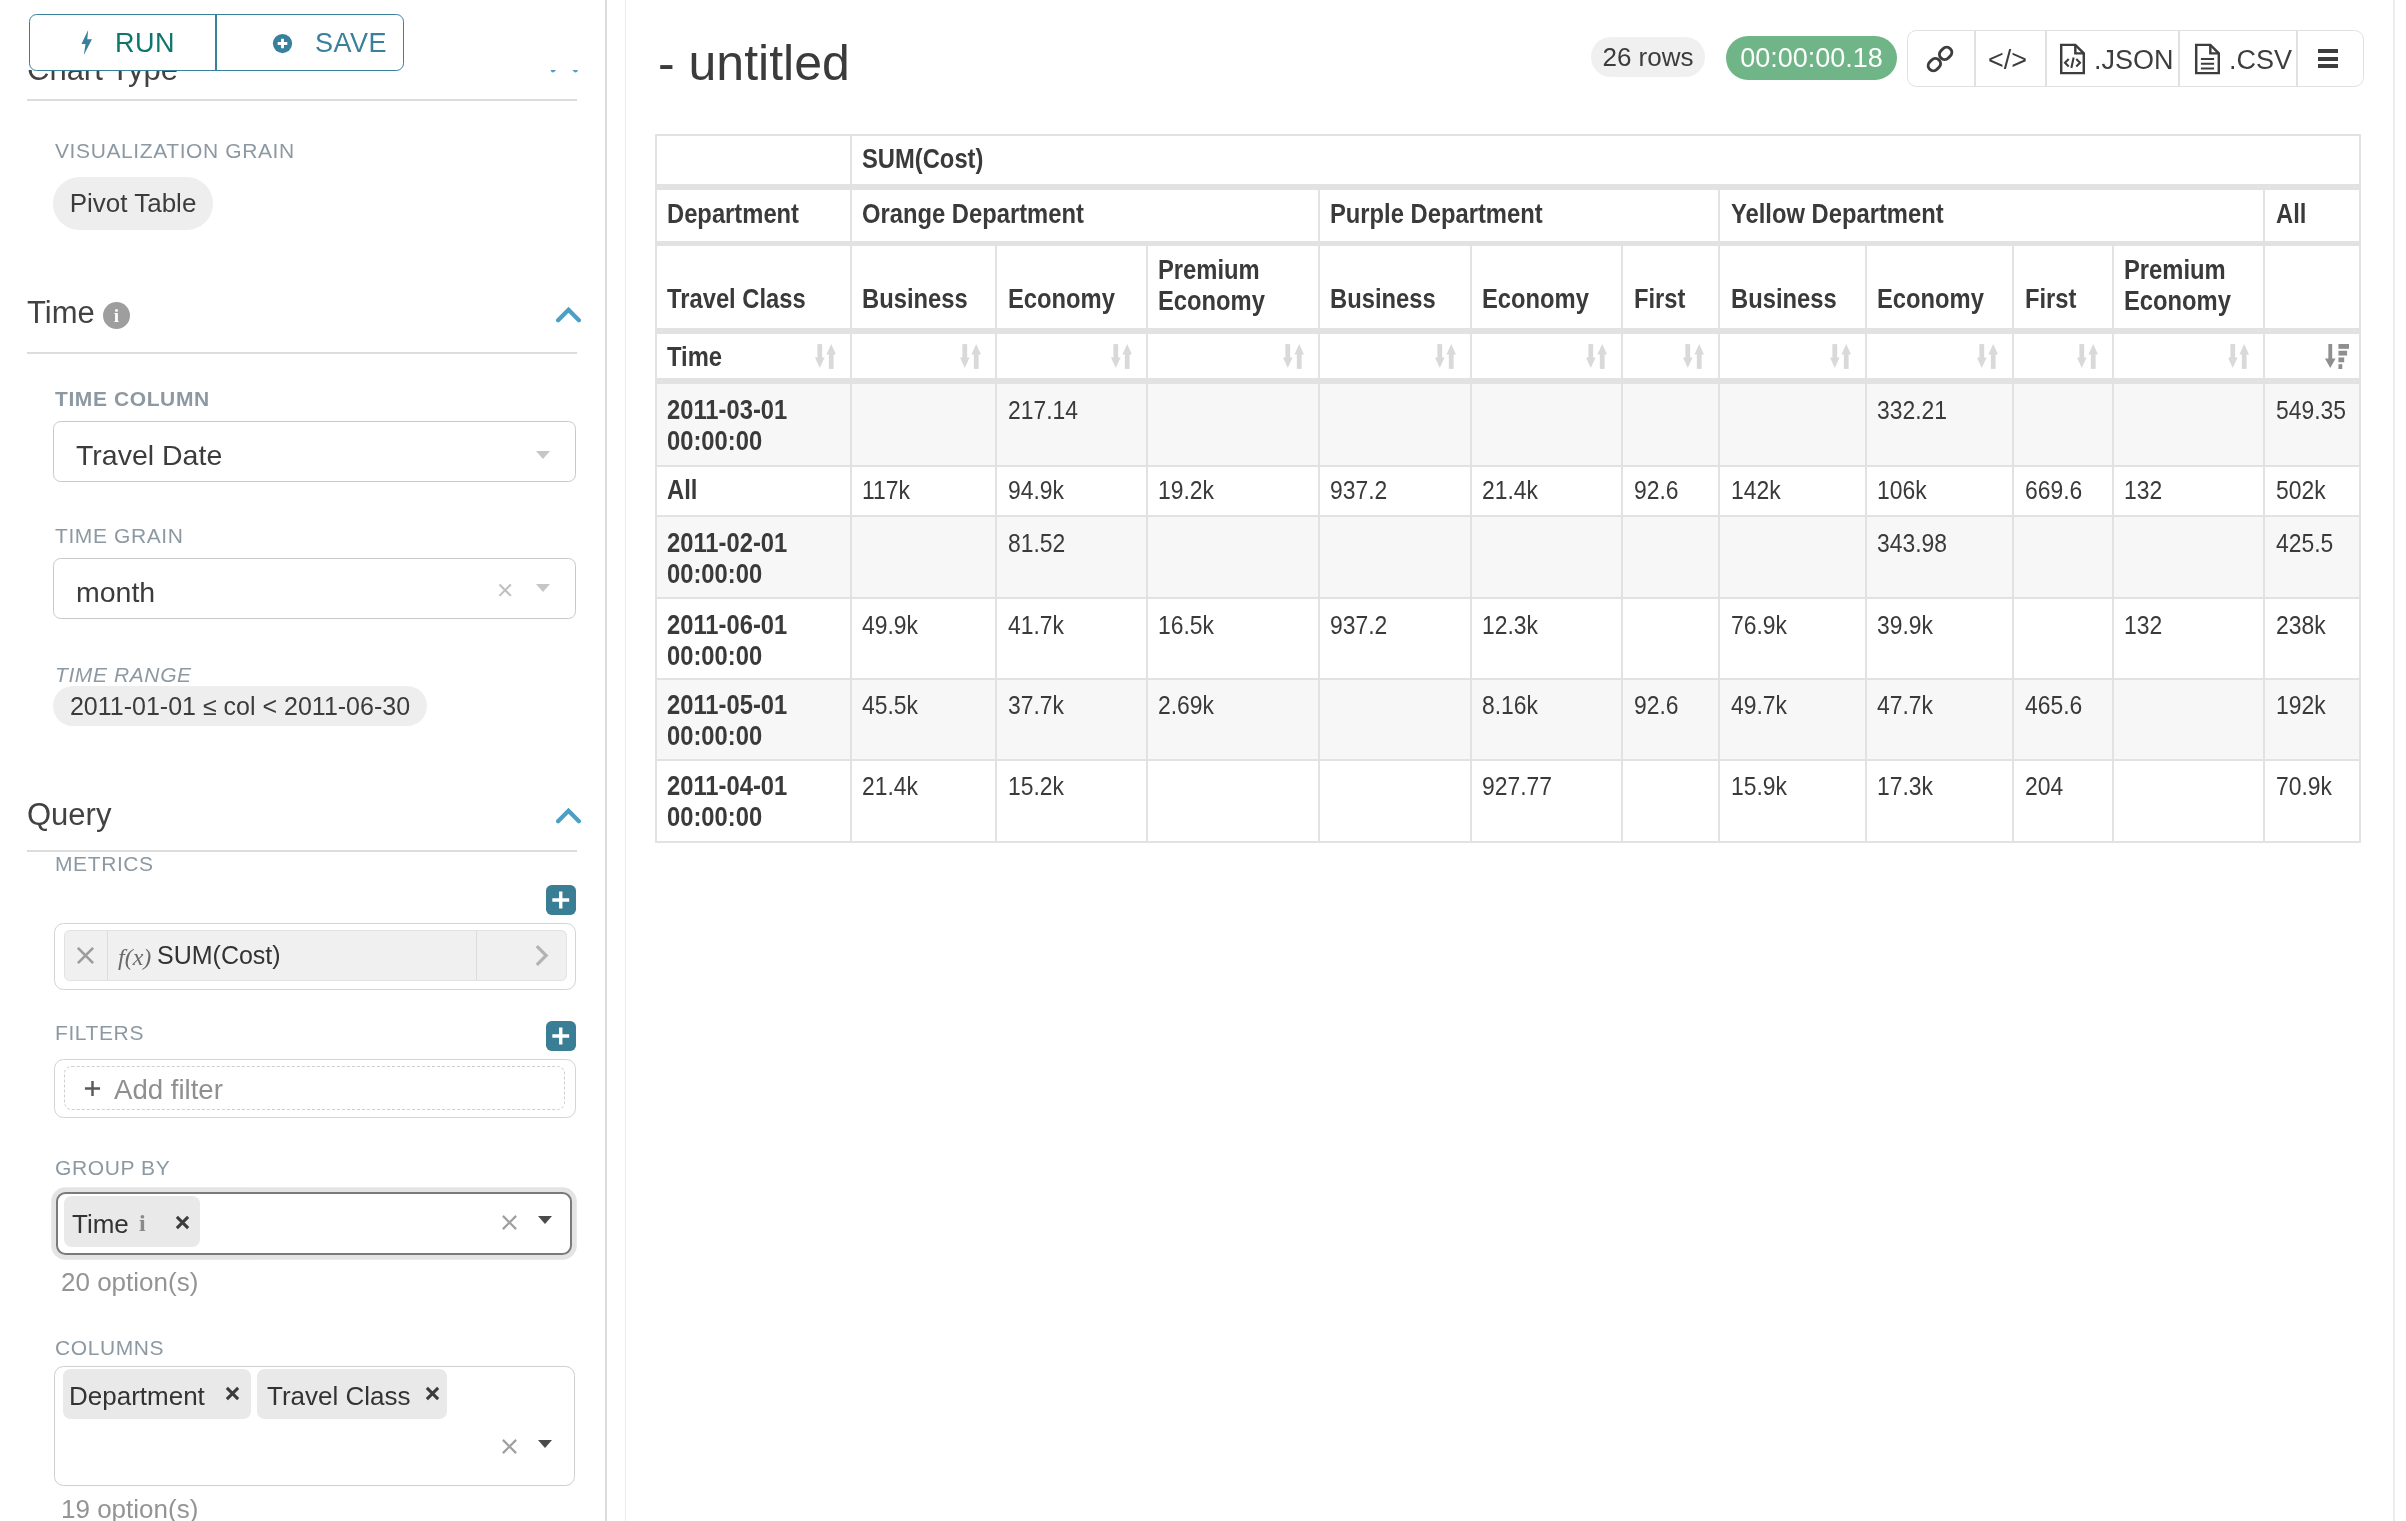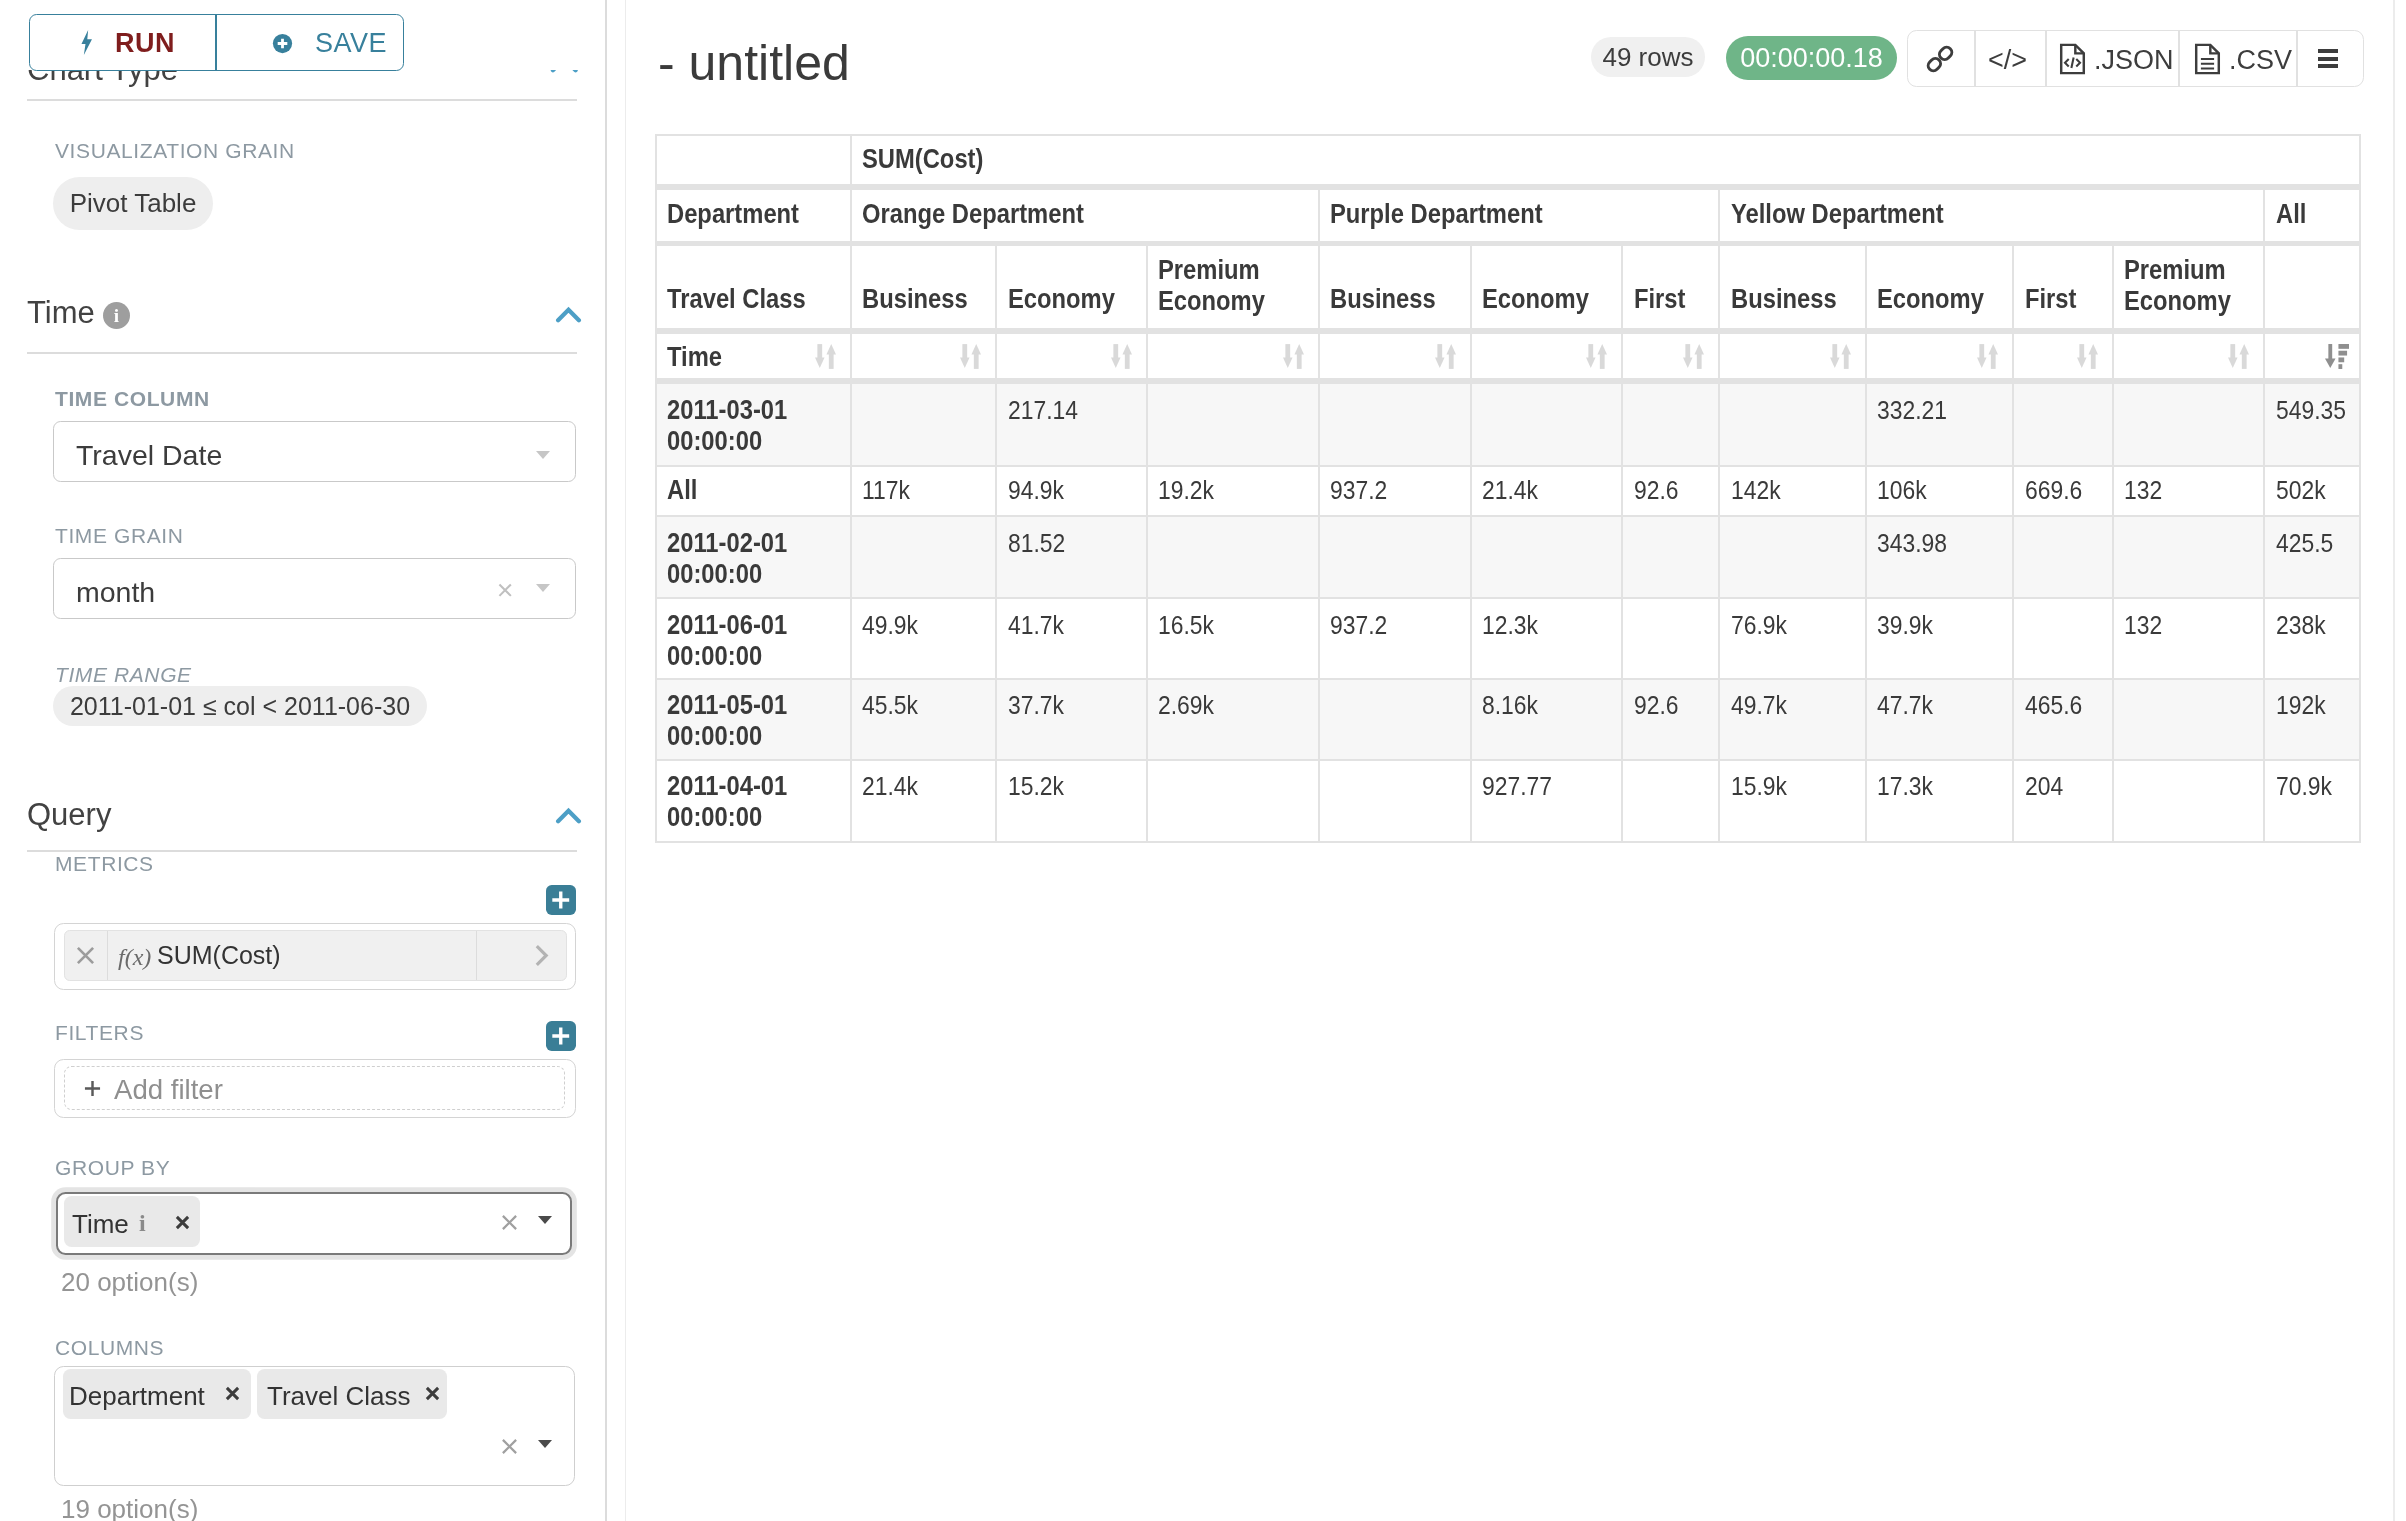--- a/index.html
+++ b/index.html
@@ -34,21 +34,21 @@
 <svg class="chev" style="left:550px; top:56px;" width="28.5" height="17" viewBox="0 0 30 18">
     <polyline points="3,15 15,3 27,15" fill="none" stroke="#4d9fc6" stroke-width="4.5" stroke-linecap="round"></polyline>
   </svg>
 <div class="abs" style="left:0; top:0; width:605px; height:70px; background:#fff;"></div>
 
 <div class="abs" style="left:28.5px; top:14.3px; width:375px; height:57px; border:1.9px solid #38809c; border-radius:7.6px; background:#fff;"></div>
 <div class="abs" style="left:215px; top:14.3px; width:1.9px; height:57px; background:#38809c;"></div>
 <svg class="abs" style="left:81px; top:30px;" width="12.4" height="25" viewBox="0 0 13 26">
     <path d="M7.5,0 L0.5,14.5 L4.7,14.5 L3,26 L11.5,9.5 L6.6,9.5 Z" fill="#38809c"></path>
   </svg>
-<div class="abs" style="left:115px; top:27.6px; font-size:27px; font-weight:700; letter-spacing:0.5px; color:#7f1d1d;">RUN</div>
+<div class="abs" style="left:115px; top:27.6px; font-size:27px; font-weight:400; letter-spacing:0.5px; color:#0f766e;">RUN</div>
 <svg class="abs" style="left:272px; top:33px;" width="21" height="21" viewBox="0 0 24 24">
     <circle cx="12" cy="12" r="11" fill="#38809c"></circle>
     <path d="M12,6.5 V17.5 M6.5,12 H17.5" stroke="#fff" stroke-width="3.2"></path>
   </svg>
 <div class="abs" style="left:315px; top:27.6px; font-size:27px; font-weight:500; letter-spacing:0.5px; color:#38809c;">SAVE</div>
 
 <div class="hr" style="top:99px;"></div>
 
 <div class="lbl" style="left:55px; top:139px;">VISUALIZATION GRAIN</div>
 <div class="pill" style="left:53px; top:177px; width:160px; height:53px; font-size:26px;">Pivot Table</div>
@@ -145,21 +145,21 @@
   </svg>
 <svg class="abs" style="left:501px; top:1438px;" width="17" height="17" viewBox="0 0 18 18">
     <path d="M2,2 L16,16 M16,2 L2,16" stroke="#a0a0a0" stroke-width="2.4"></path>
   </svg>
 <div class="caret" style="left:538px; top:1440px; border-top-color:#4a4a4a;"></div>
 <div class="abs" style="left:61px; top:1494px; font-size:26px; color:#949494;">19 option(s)</div>
 
 <div class="abs" style="left:605px; top:0; width:1.9px; height:1522px; background:#dcdcdc;"></div>
 
 <div class="abs" style="left:658px; top:34px; font-size:50px; color:#3b3b3b;">- untitled</div>
-<div class="pill" style="left:1591px; top:37px; width:114px; height:40px; border-radius:20px; font-size:26px; background:#f0f0f0;">49 rows</div>
+<div class="pill" style="left:1591px; top:37px; width:114px; height:40px; border-radius:20px; font-size:26px; background:#f0f0f0;">26 rows</div>
 <div class="pill" style="left:1726px; top:36px; width:171px; height:44px; border-radius:22px; font-size:27px; background:#6fb588; color:#fff; font-weight:400;">00:00:00.18</div>
 
 <div class="abs" style="left:1907px; top:30px; width:457px; height:57px; border:1.9px solid #e1e1e1; border-radius:9.5px; background:#fff;"></div>
 <div class="abs" style="left:1974px; top:30px; width:1.9px; height:57px; background:#e1e1e1;"></div>
 <div class="abs" style="left:2045px; top:30px; width:1.9px; height:57px; background:#e1e1e1;"></div>
 <div class="abs" style="left:2178px; top:30px; width:1.9px; height:57px; background:#e1e1e1;"></div>
 <div class="abs" style="left:2296px; top:30px; width:1.9px; height:57px; background:#e1e1e1;"></div>
 
 <svg class="abs" style="left:1925px; top:44px;" width="30" height="30" viewBox="0 0 32 32">
     <g transform="rotate(-45 16 16)" fill="none" stroke="#3d3d3d" stroke-width="3.2">

